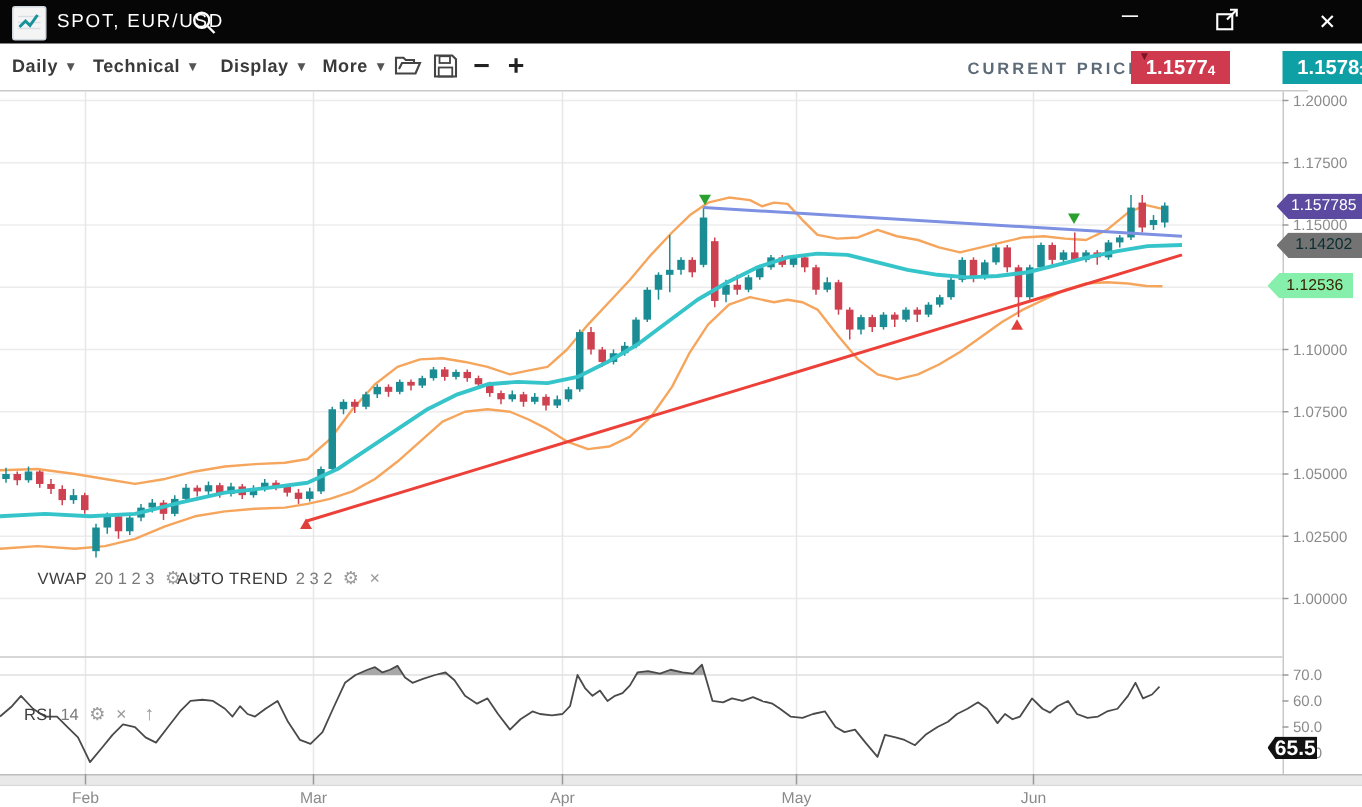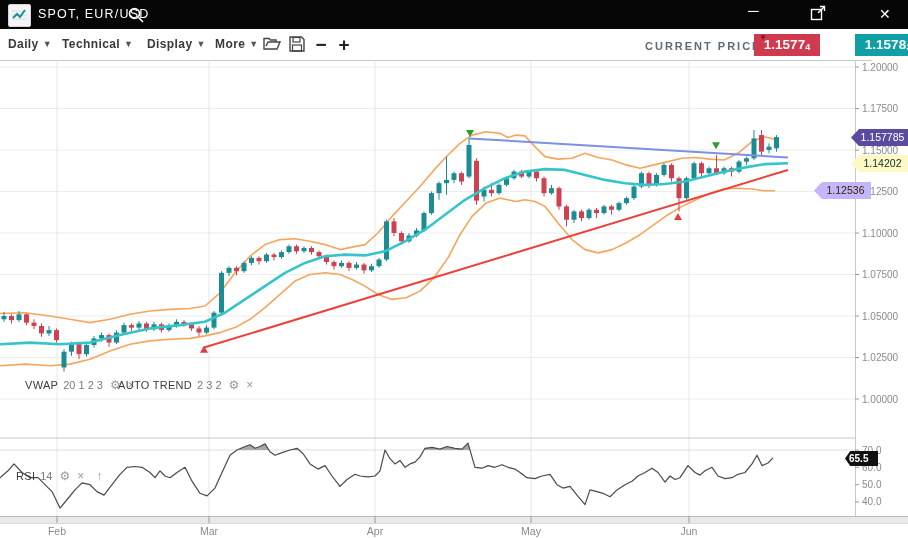--- a/index.html
+++ b/index.html
@@ -40,23 +40,23 @@
   
   .ind-row{position:absolute;z-index:10;font-size:11px;color:#666;white-space:nowrap;}
   .ind-name{font-weight:normal;color:#3c3c3c;letter-spacing:.3px;}
   .ind-params{color:#7a7a7a;margin-left:5px;margin-top:29px;}
   .icon-gear,.icon-x,.icon-up{color:#9a9a9a;cursor:pointer;margin-left:7px;font-size:12px;}
   .icon-up{font-size:13px;margin-left:12px;}
 
   .badge{position:absolute;z-index:12;height:17px;line-height:17px;font-size:10.5px;
     font-weight:normal;text-align:center;
     clip-path:polygon(0 50%,14% 0,100% 0,100% 100%,14% 100%);}
-  .rsi-badge{position:absolute;z-index:12;height:15px;line-height:15px;font-size:10px;
-    font-weight:bold;
-    clip-path:polygon(0 50%,16% 0,100% 0,100% 100%,16% 100%);}
+  .rsi-badge{position:absolute;z-index:12;height:15px;line-height:15px;font-size:14px;
+    font-weight:bold;text-align:center;
+    clip-path:polygon(0 50%,16% 0,100% 0,100% 100%,16% 100%);margin-top:40px;}
 </style>
 </head>
 <body>
 <div id="root">
 
 <svg id="chart-svg" width="908" height="538" viewBox="0 0 908 538" style="position:absolute;left:0;top:0;z-index:1;">
       <g>
         <line x1="0" y1="67" x2="855" y2="67" stroke="#ececec" stroke-width="1"></line>
         <line x1="0" y1="108.49999999999986" x2="855" y2="108.49999999999986" stroke="#ececec" stroke-width="1"></line>
         <line x1="0" y1="150.00000000000006" x2="855" y2="150.00000000000006" stroke="#ececec" stroke-width="1"></line>
@@ -411,18 +411,18 @@
 </div>
 <div class="ind-row" style="left:118px;top:378px">
   <span class="ind-name">AUTO TREND</span><span class="ind-params">2 3 2</span><span class="icon-gear">⚙</span><span class="icon-x">×</span>
 </div>
 <div class="ind-row" style="left:16px;top:468px">
   <span class="ind-name">RSI</span><span class="ind-params">14</span><span class="icon-gear">⚙</span><span class="icon-x">×</span><span class="icon-up">↑</span>
 </div>
 
 <div id="badges">
       <div class="badge" style="left: 851px; top: 129px; width: 57px; background: rgb(91, 74, 160); color: rgb(255, 255, 255); padding-left: 6px; box-sizing: border-box;">1.157785</div>
-      <div class="badge" style="left: 851px; top: 155px; width: 57px; background: #fef9c3; color: rgb(10, 46, 48); padding-left: 6px; box-sizing: border-box;">1.14202</div>
-      <div class="badge" style="left: 814px; top: 182px; width: 57px; background: #c4b5fd; color: rgb(58, 37, 2); padding-left: 6px; box-sizing: border-box;">1.12536</div>
+      <div class="badge" style="left: 851px; top: 155px; width: 57px; background: #737373; color: rgb(10, 46, 48); padding-left: 6px; box-sizing: border-box;">1.14202</div>
+      <div class="badge" style="left: 845px; top: 182px; width: 57px; background: #86efac; color: rgb(58, 37, 2); padding-left: 6px; box-sizing: border-box;">1.12536</div>
       <div class="rsi-badge" style="left: 845px; top: 451px; width: 33px; background: rgb(17, 17, 17); color: rgb(255, 255, 255); padding-left: 4px; box-sizing: border-box;">65.5</div>
     </div>
 
 </div>
 
 </body></html>

